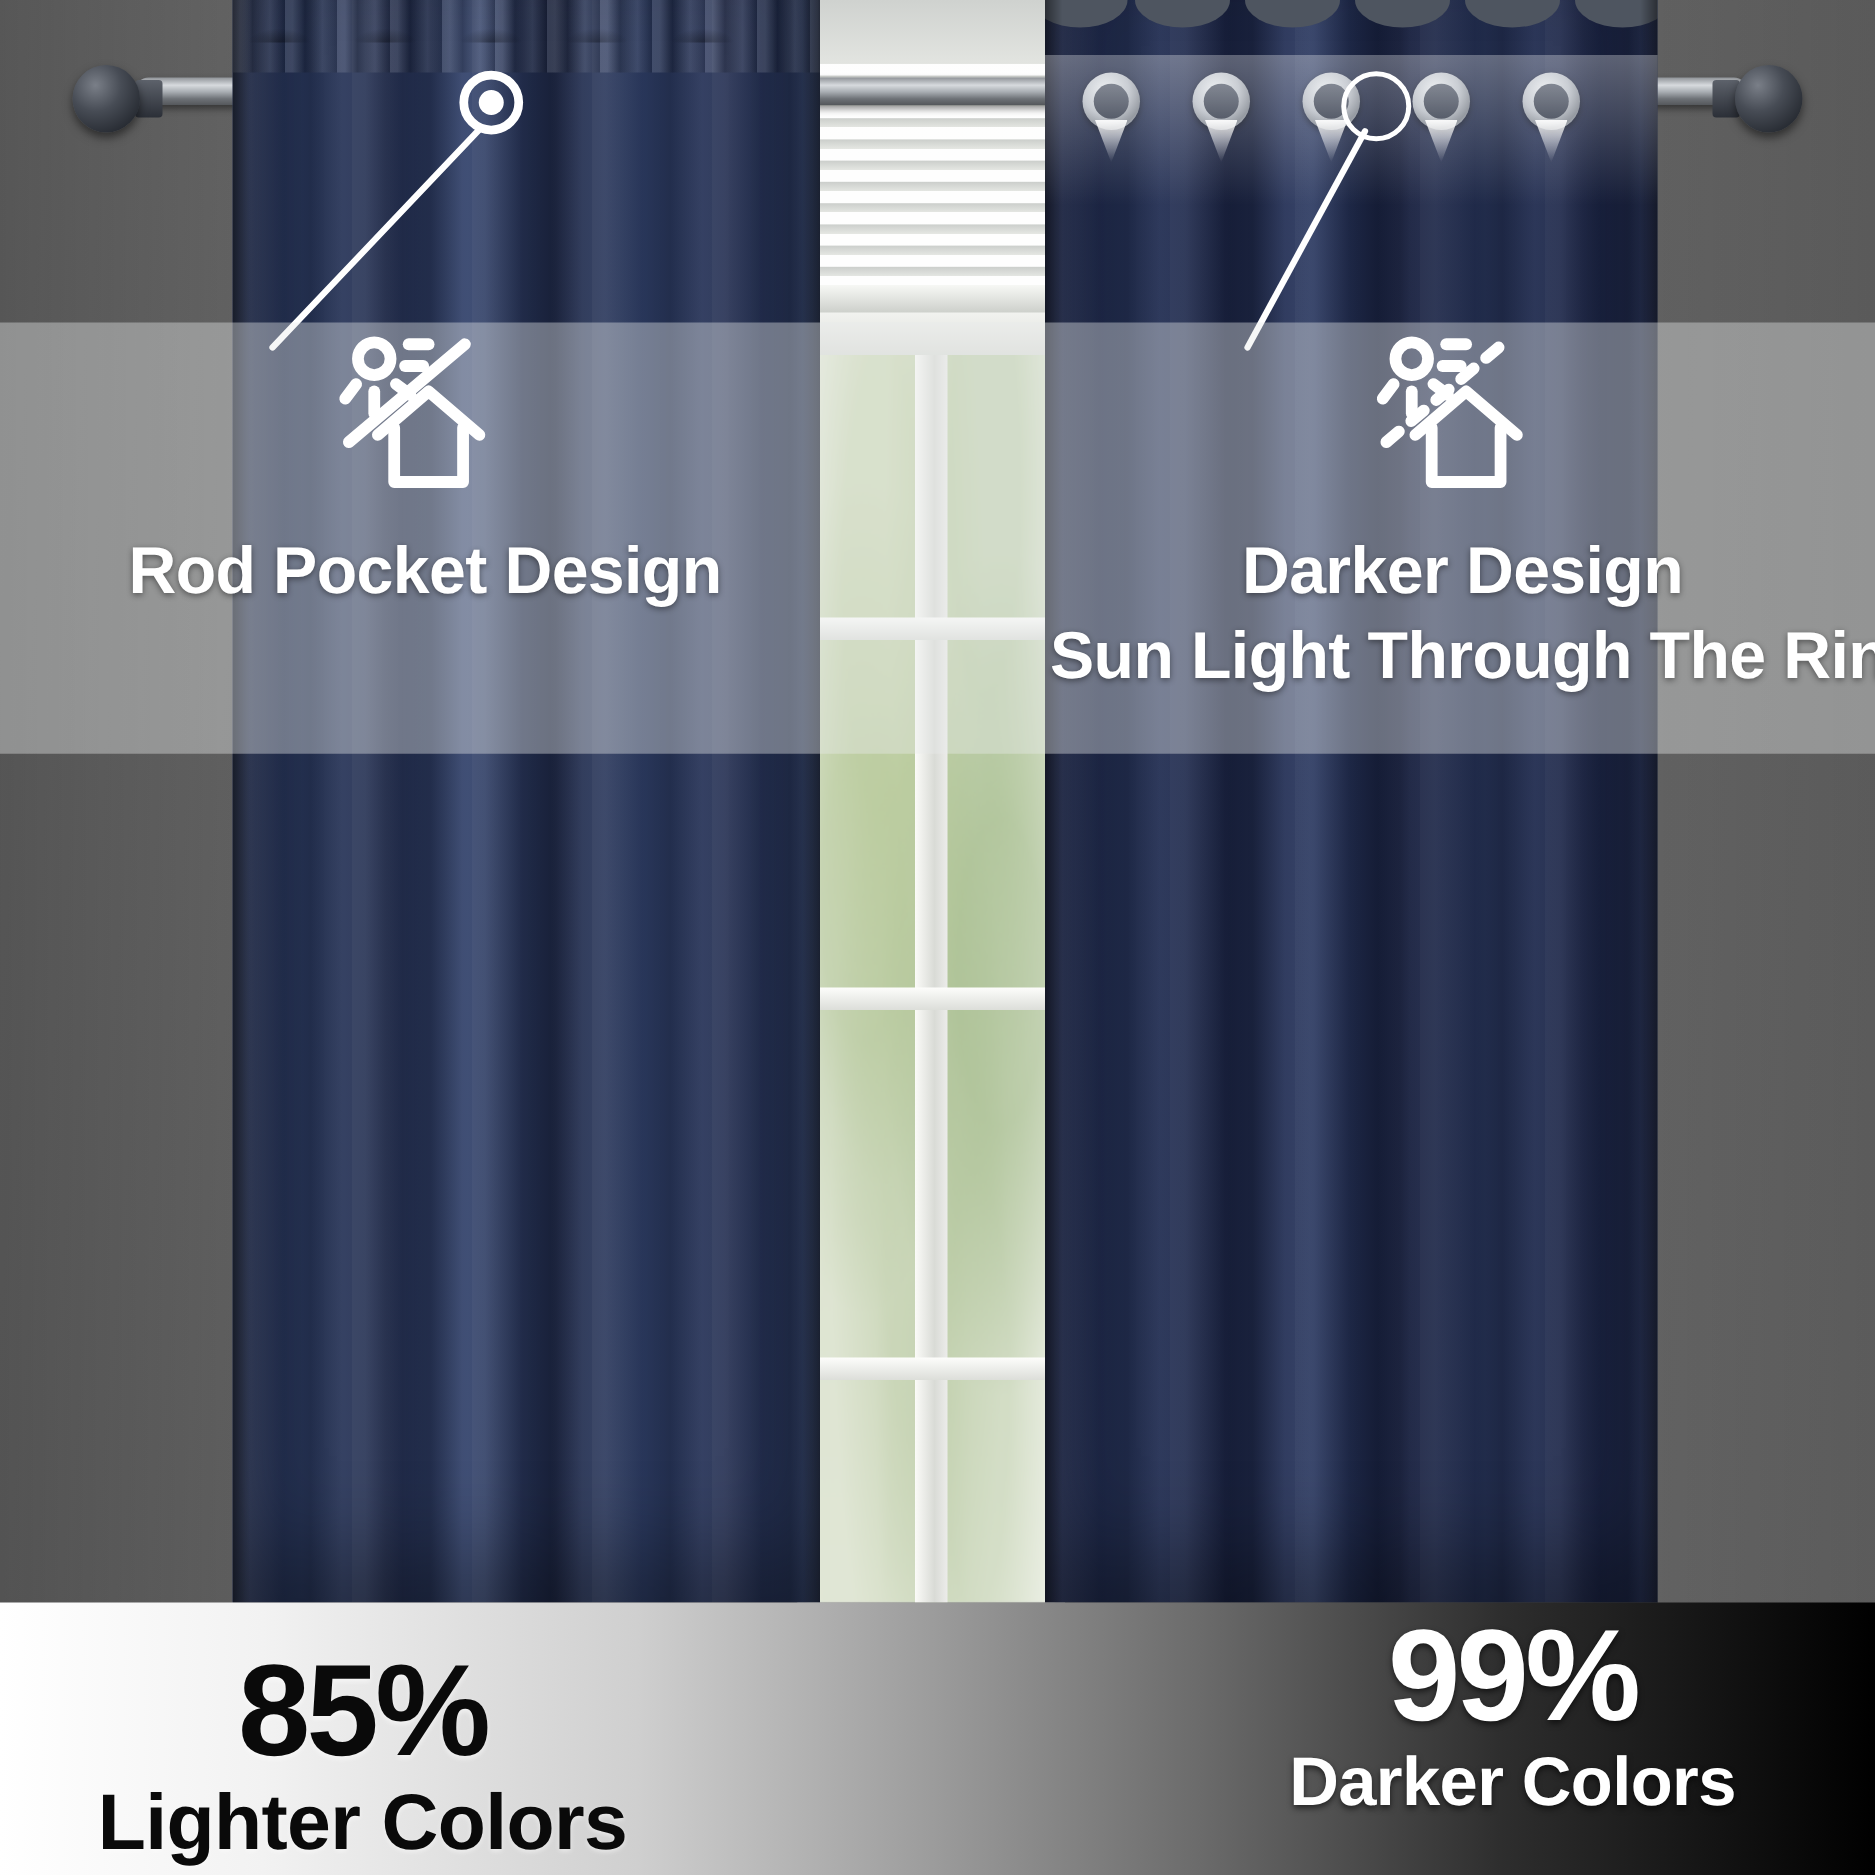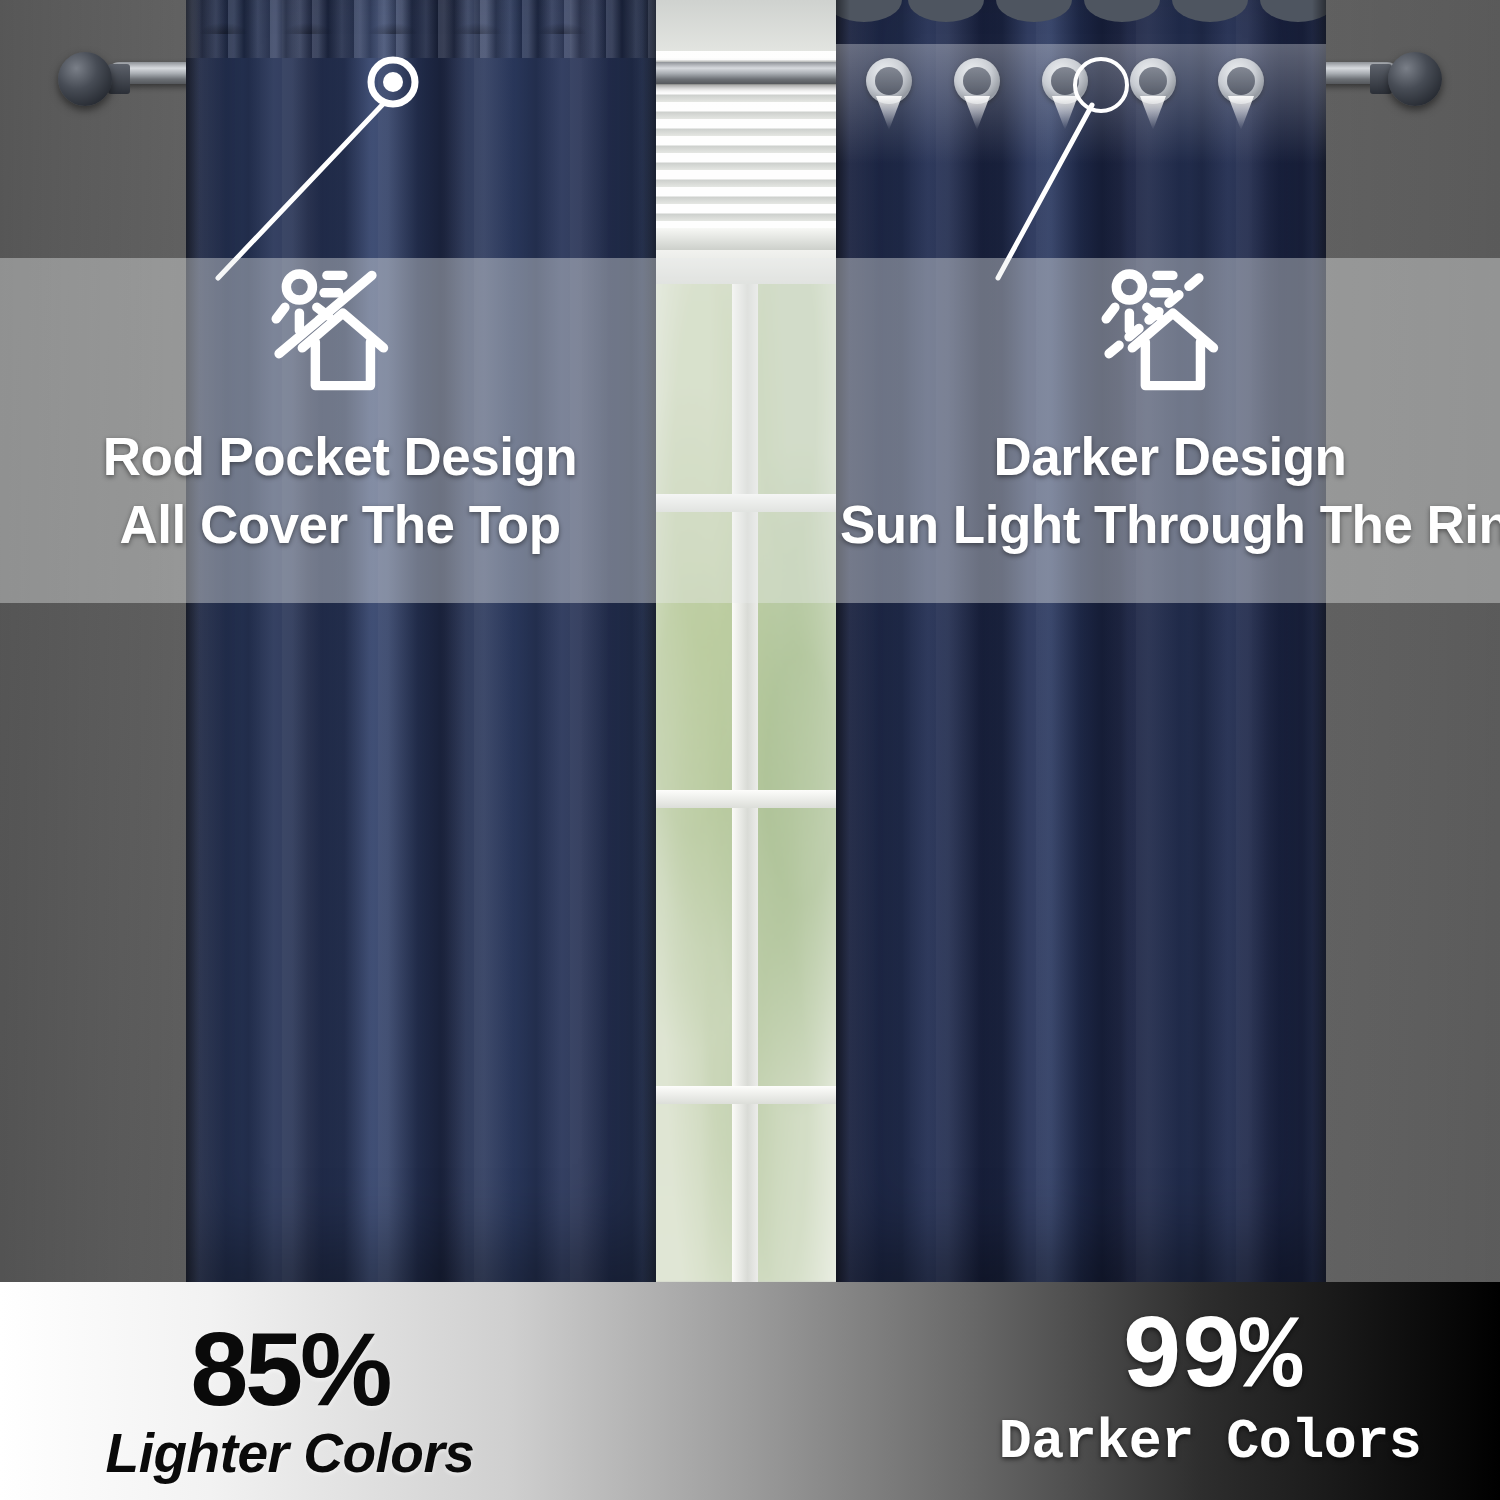--- a/index.html
+++ b/index.html
@@ -220,21 +220,20 @@
       <line x1="41" y1="12" x2="52" y2="12"></line>
       <line x1="39" y1="24" x2="49" y2="24"></line>
       <line x1="34" y1="34" x2="42" y2="40"></line>
       <line x1="22" y1="38" x2="22" y2="50"></line>
       <line x1="12" y1="34" x2="6" y2="42"></line>
       <line x1="8" y1="66" x2="72" y2="12"></line>
       <polyline points="24,62 52,38 80,62"></polyline>
       <polyline points="33,58 33,88 71,88 71,58"></polyline>
     </svg>
     <div class="ln" style="font-size:53px;margin-top:26px;">Rod Pocket Design</div>
-    <div class="ln" style="font-size:53px;margin-top:12px;">All Cover The Top</div>
   </div>
 
   <div class="feature" style="left:840px;top:258px;width:660px;">
     <svg class="icon" width="150" height="145" viewBox="0 0 100 100" fill="none" stroke="#ffffff" stroke-width="6.5" stroke-linecap="round" stroke-linejoin="round">
       <circle cx="22" cy="20" r="9"></circle>
       <line x1="41" y1="12" x2="52" y2="12"></line>
       <line x1="39" y1="24" x2="49" y2="24"></line>
       <line x1="34" y1="34" x2="42" y2="40"></line>
       <line x1="22" y1="38" x2="22" y2="50"></line>
       <line x1="12" y1="34" x2="6" y2="42"></line>
@@ -242,21 +241,21 @@
       <polyline points="24,62 52,38 80,62"></polyline>
       <polyline points="33,58 33,88 71,88 71,58"></polyline>
     </svg>
     <div class="ln" style="font-size:53px;margin-top:26px;">Darker Design</div>
     <div class="ln" style="font-size:53px;margin-top:12px;">Sun Light Through The Ring</div>
   </div>
 
   <div class="bottombar">
     <div class="stat stat-left" style="left:40px;top:38px;width:500px;">
       <div class="big" style="font-size:104px;">85%</div>
-      <div class="sub" style="font-size:55px;margin-top:6px;font-style:italic;">Lighter Colors</div>
-    </div>
-    <div class="stat stat-right" style="left:960px;top:27px;width:500px;font-family:Liberation Mono, monospace;">
+      <div class="sub" style="font-size:63px;margin-top:6px;">Lighter Colors</div>
+    </div>
+    <div class="stat stat-right" style="left:960px;top:10px;width:500px;">
       <div class="big" style="font-size:104px;">99%</div>
       <div class="sub" style="font-size:55px;margin-top:6px;">Darker Colors</div>
     </div>
   </div>
 
 </div>
 
 </body></html>

